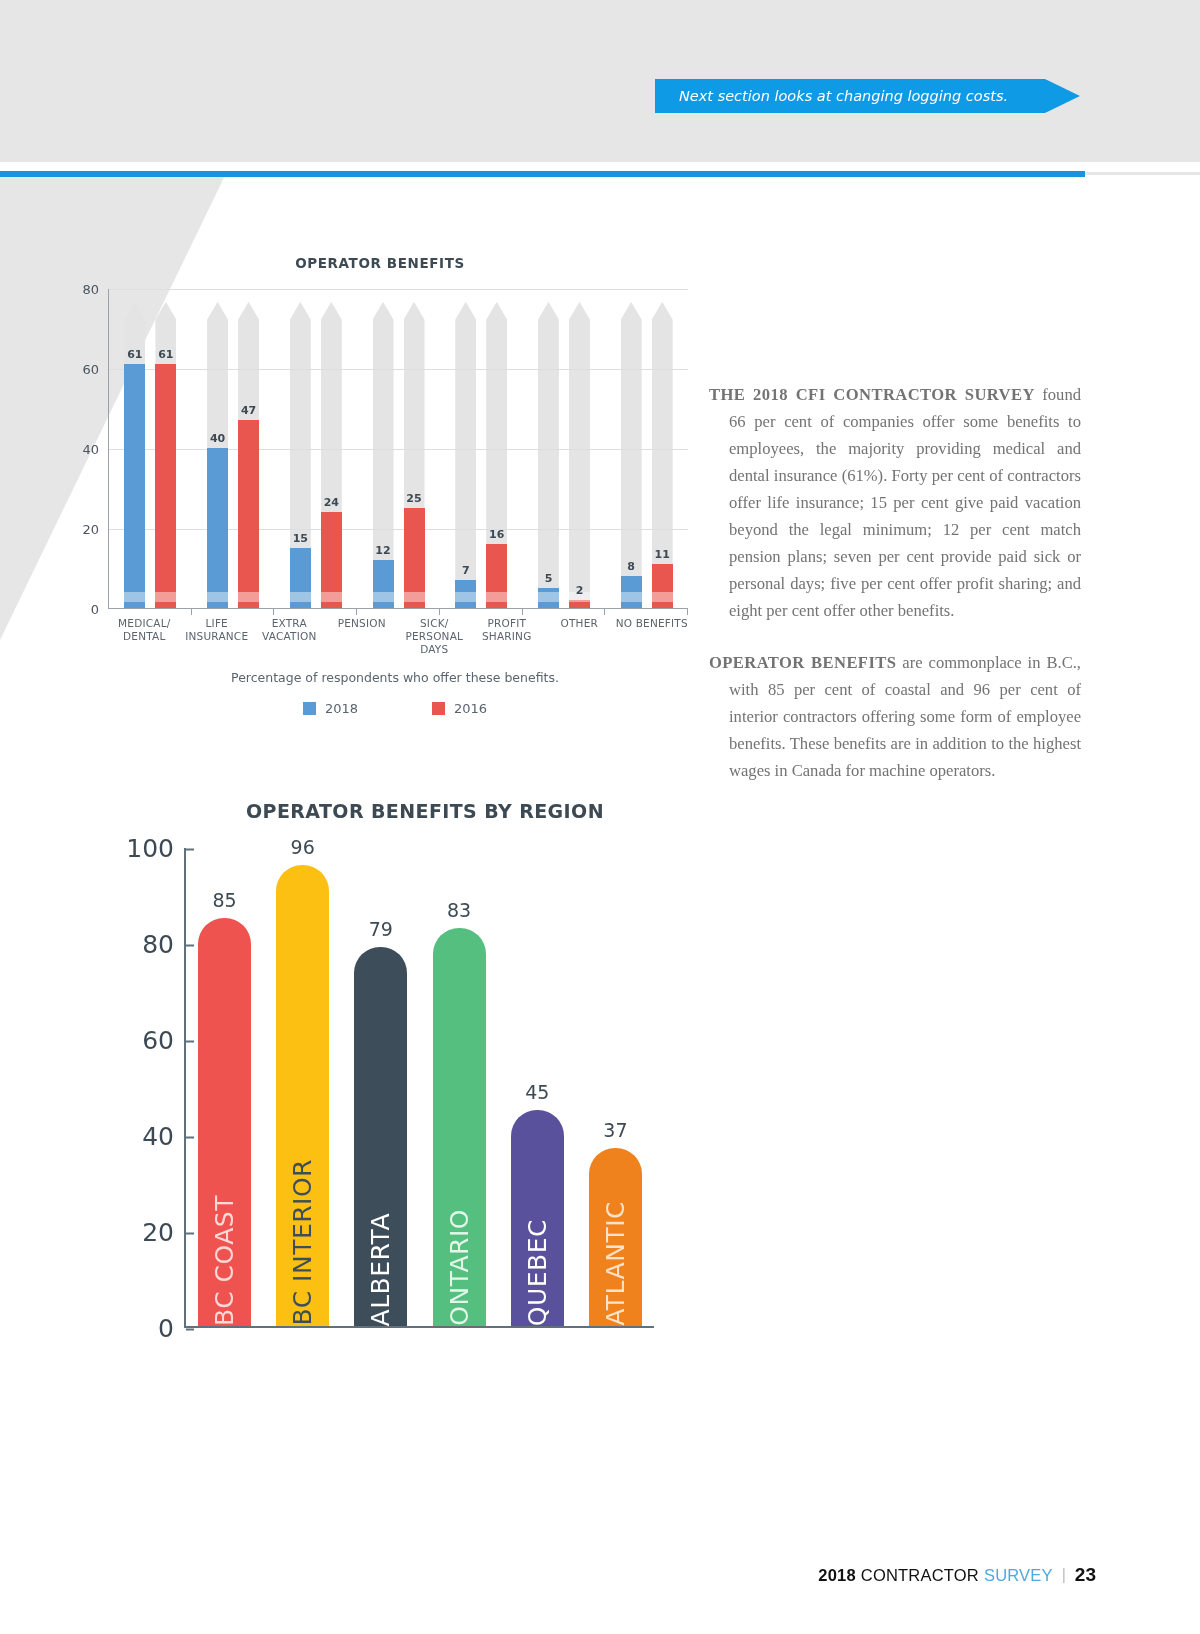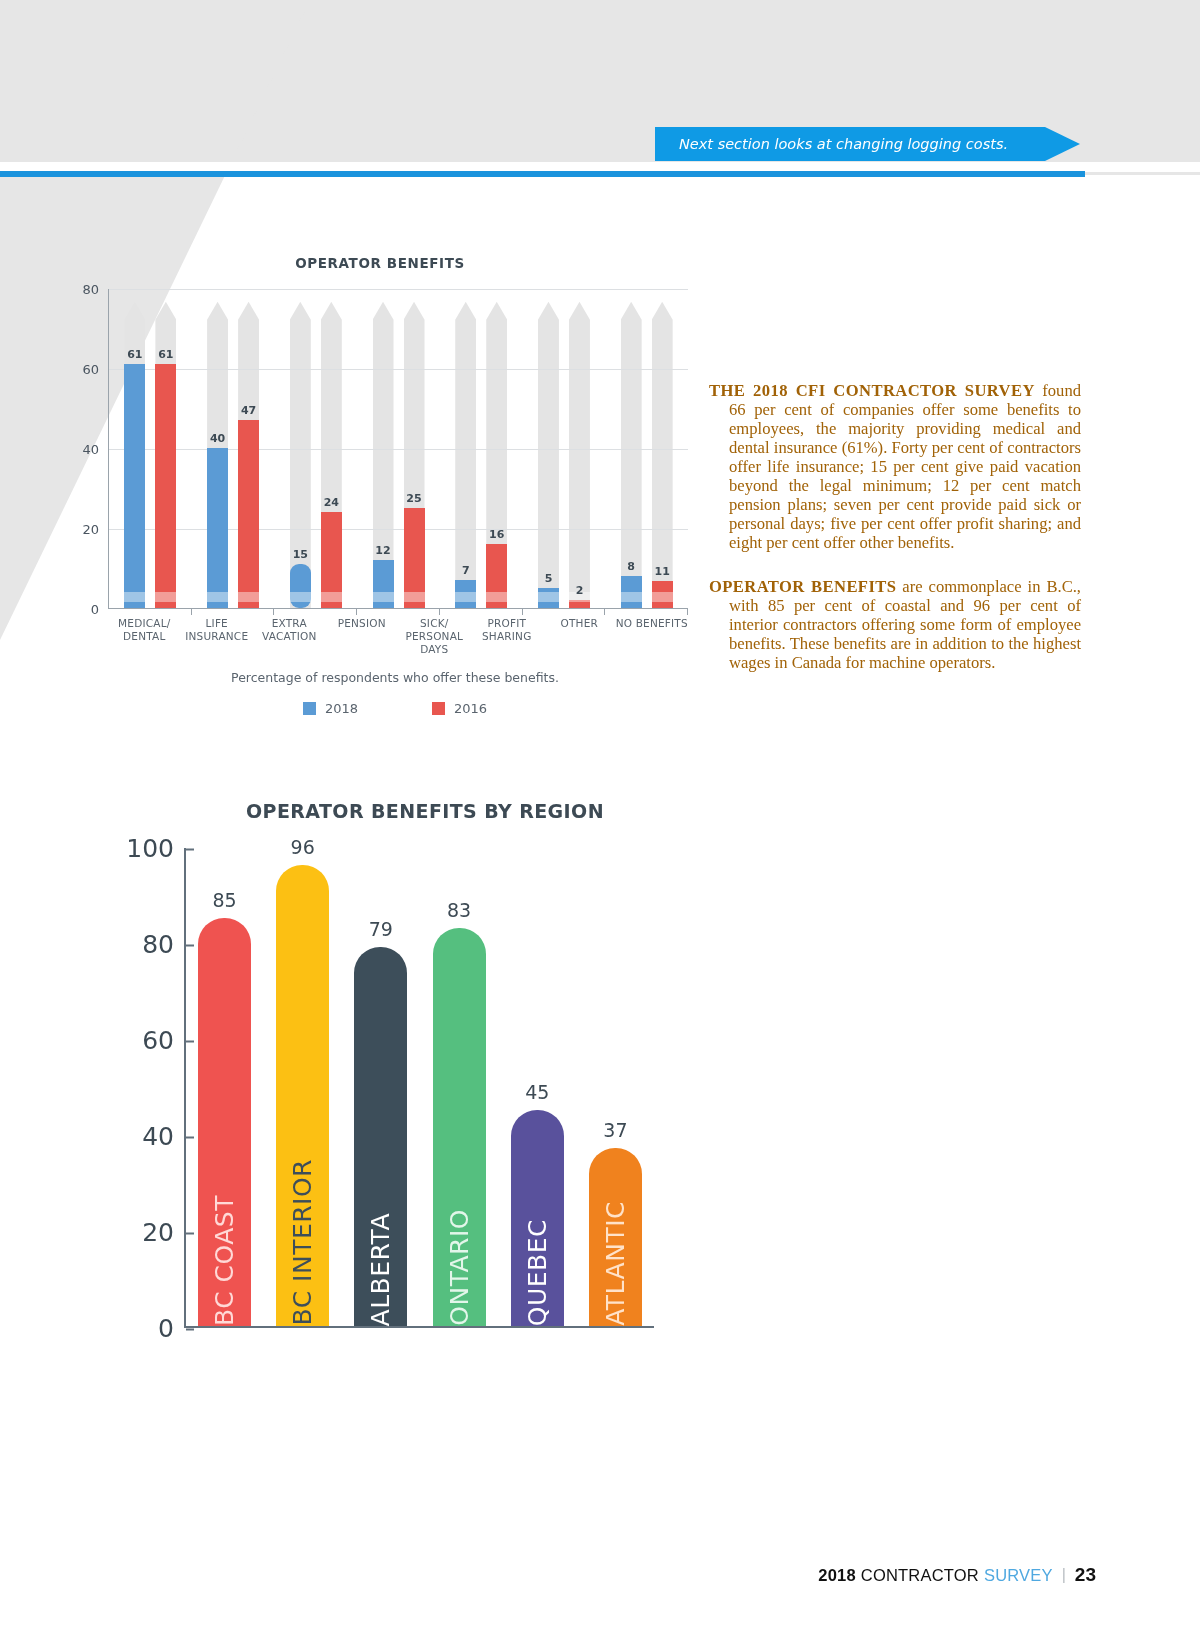--- a/index.html
+++ b/index.html
@@ -37,21 +37,20 @@
   }
 
   
   .banner {
     position: absolute;
     left: 655px; top: 79px;
     width: 425px; height: 34px;
     z-index: 3;
     display: flex;
     align-items: center;
-    margin-top: 48px;
   }
   .banner-body {
     background: #0f9ae5;
     height: 34px;
     width: 390px;
     display: flex;
     align-items: center;
     padding-left: 24px;
   }
   .banner-text {
@@ -298,22 +297,22 @@
   
   .article {
     position: absolute;
     left: 709px; top: 381px;
     width: 372px;
     z-index: 2;
   }
   .para {
     font-family: "Liberation Serif", serif;
     font-size: 16.6px;
-    line-height: 19px;
-    color: #a16207;
+    line-height: 27px;
+    color: #737373;
     text-align: justify;
     text-indent: 0;
   }
   .para .lead {
     font-weight: bold;
     letter-spacing: .4px;
   }
   .para-indent {
     font-family: "Liberation Serif", serif;
     font-size: 16.6px;
@@ -387,21 +386,21 @@
             <div class="c1-ghost"></div>
             <div class="c1-bar red" style="height: 188px;">
               <div class="band"></div>
               <div class="c1-val">47</div>
             </div>
           </div>
         </div>
         <div class="c1-group">
           <div class="c1-barwrap">
             <div class="c1-ghost"></div>
-            <div class="c1-bar blue" style="height: 44px; border-radius: 9px;">
+            <div class="c1-bar blue" style="height: 60px;">
               <div class="band"></div>
               <div class="c1-val">15</div>
             </div>
           </div>
           <div class="c1-barwrap">
             <div class="c1-ghost"></div>
             <div class="c1-bar red" style="height: 96px;">
               <div class="band"></div>
               <div class="c1-val">24</div>
             </div>
@@ -458,21 +457,21 @@
         <div class="c1-group">
           <div class="c1-barwrap">
             <div class="c1-ghost"></div>
             <div class="c1-bar blue" style="height: 32px;">
               <div class="band"></div>
               <div class="c1-val">8</div>
             </div>
           </div>
           <div class="c1-barwrap">
             <div class="c1-ghost"></div>
-            <div class="c1-bar red" style="height: 27px;">
+            <div class="c1-bar red" style="height: 44px;">
               <div class="band"></div>
               <div class="c1-val">11</div>
             </div>
           </div>
         </div>
       </div>
   <div class="c1-ytick" style="top: 320px;">0</div>
       <div class="c1-gridline" style="top: 240px;"></div>
       <div class="c1-ytick" style="top: 240px;">20</div>
       <div class="c1-gridline" style="top: 160px;"></div>

